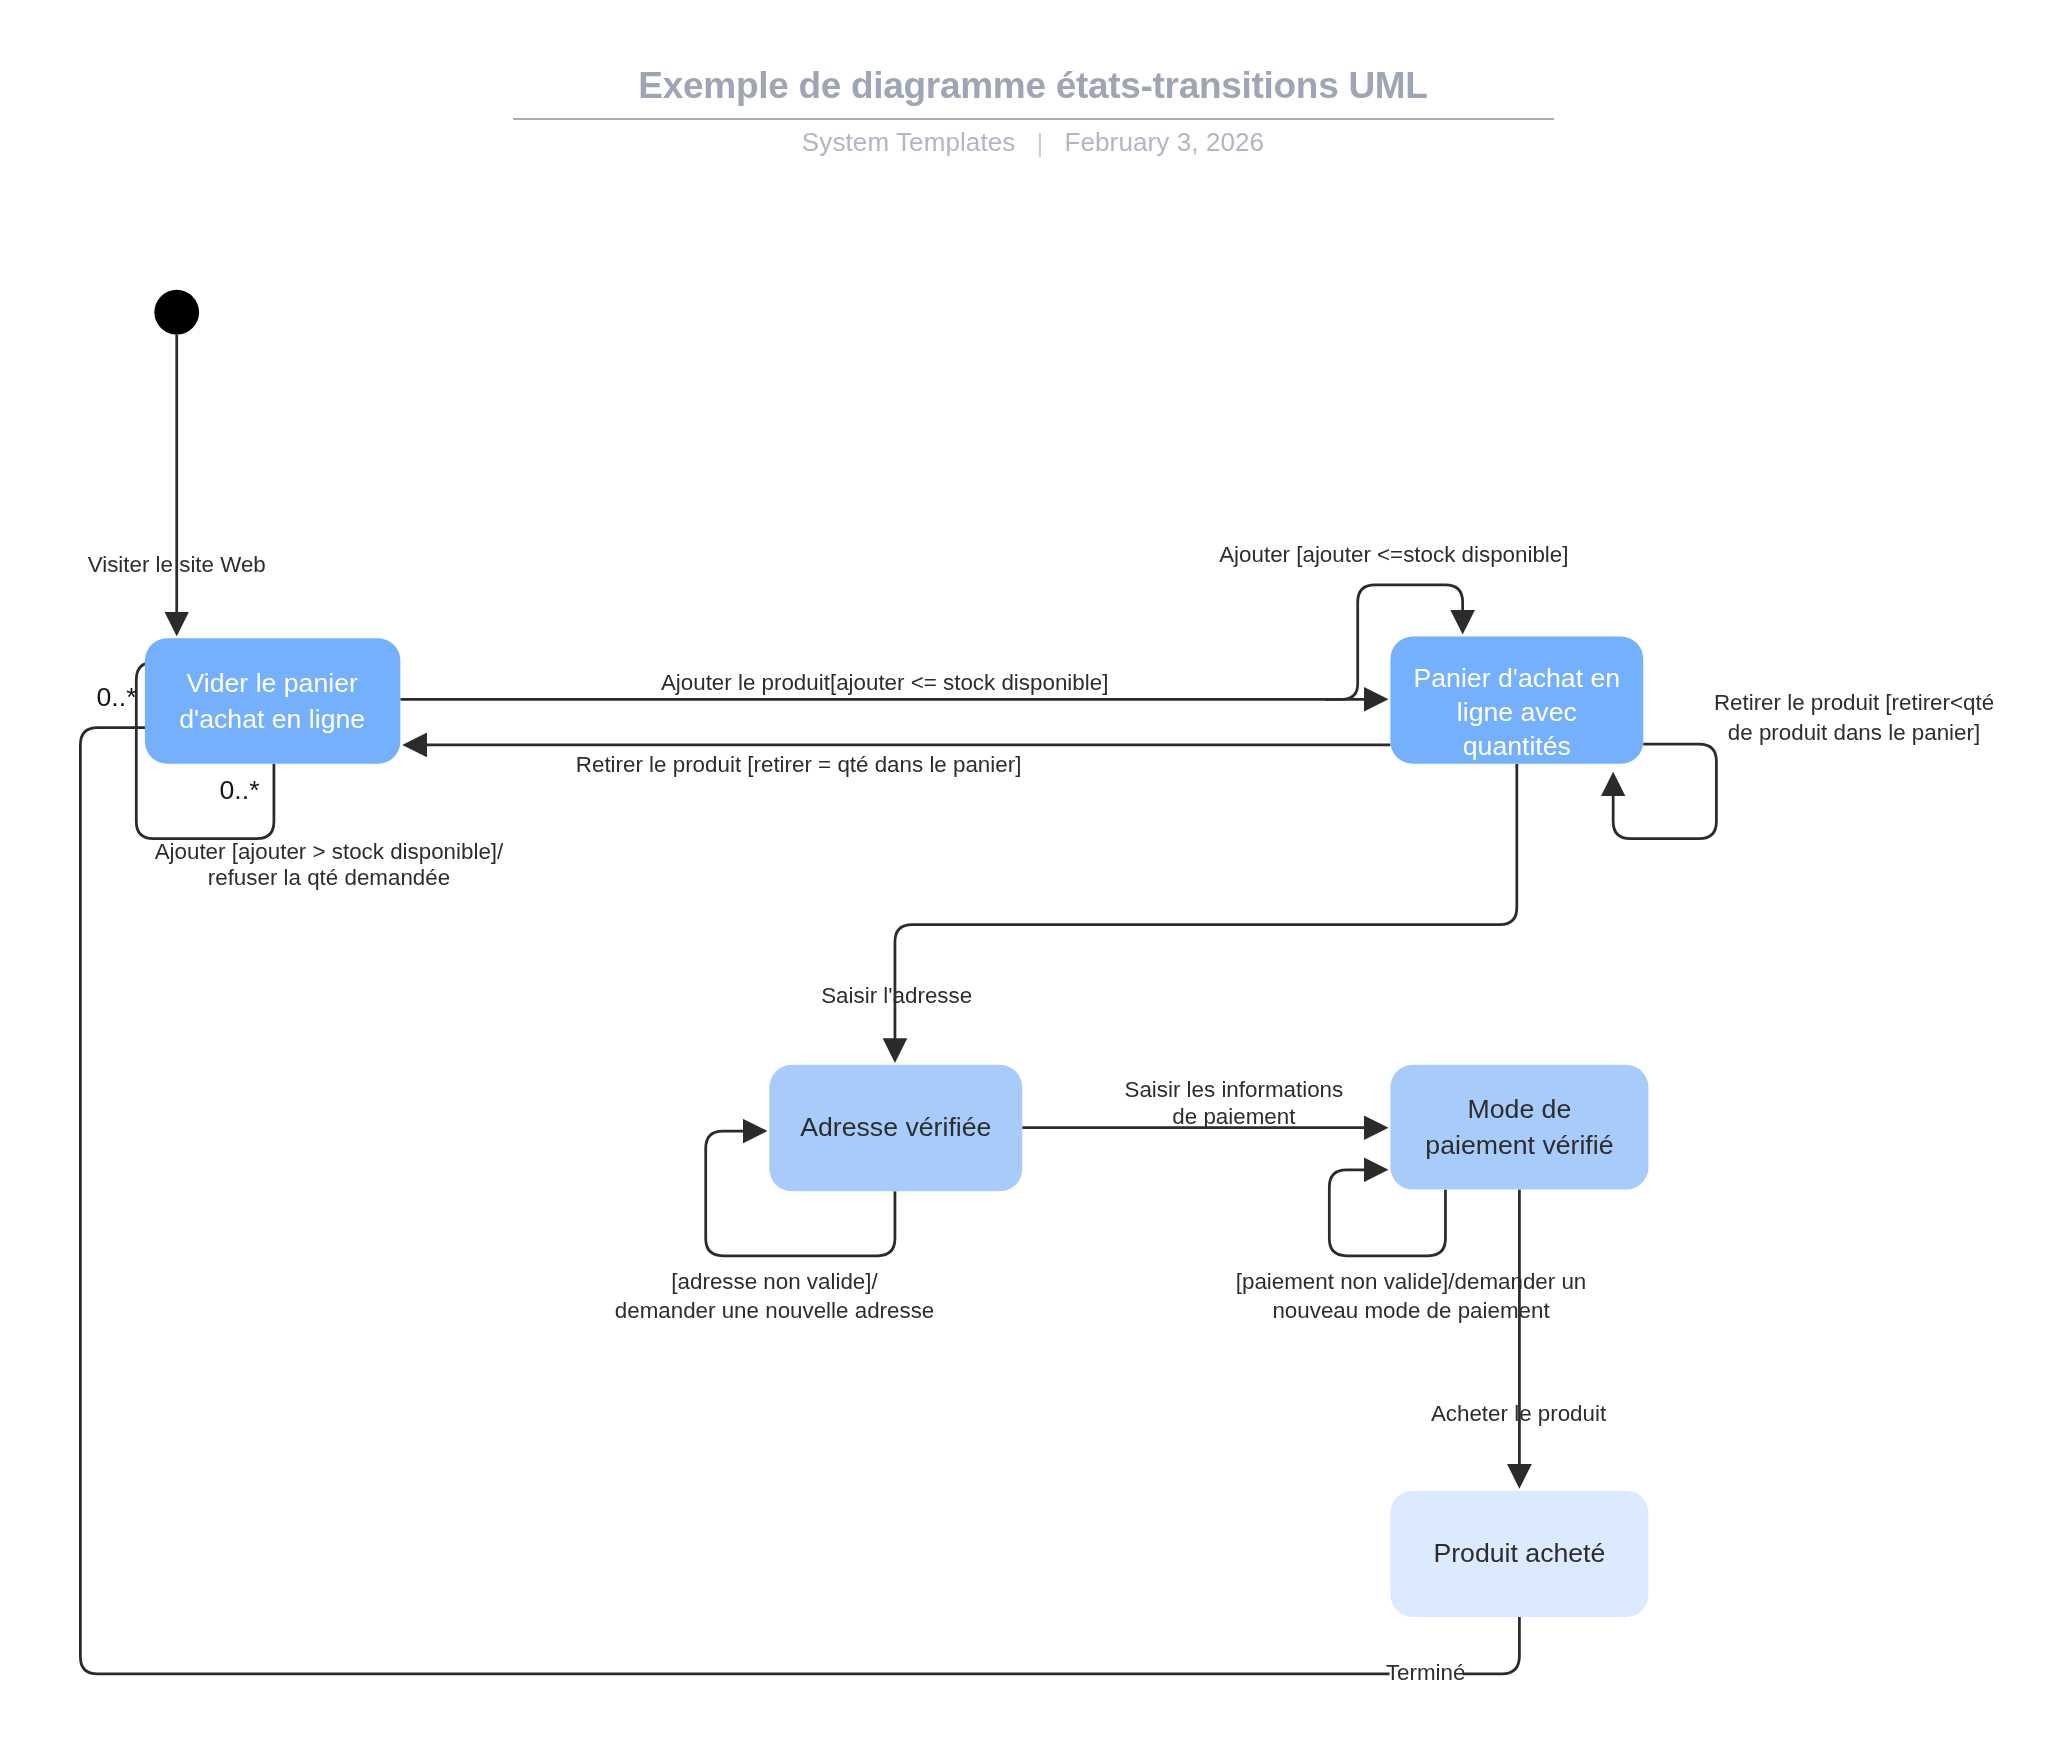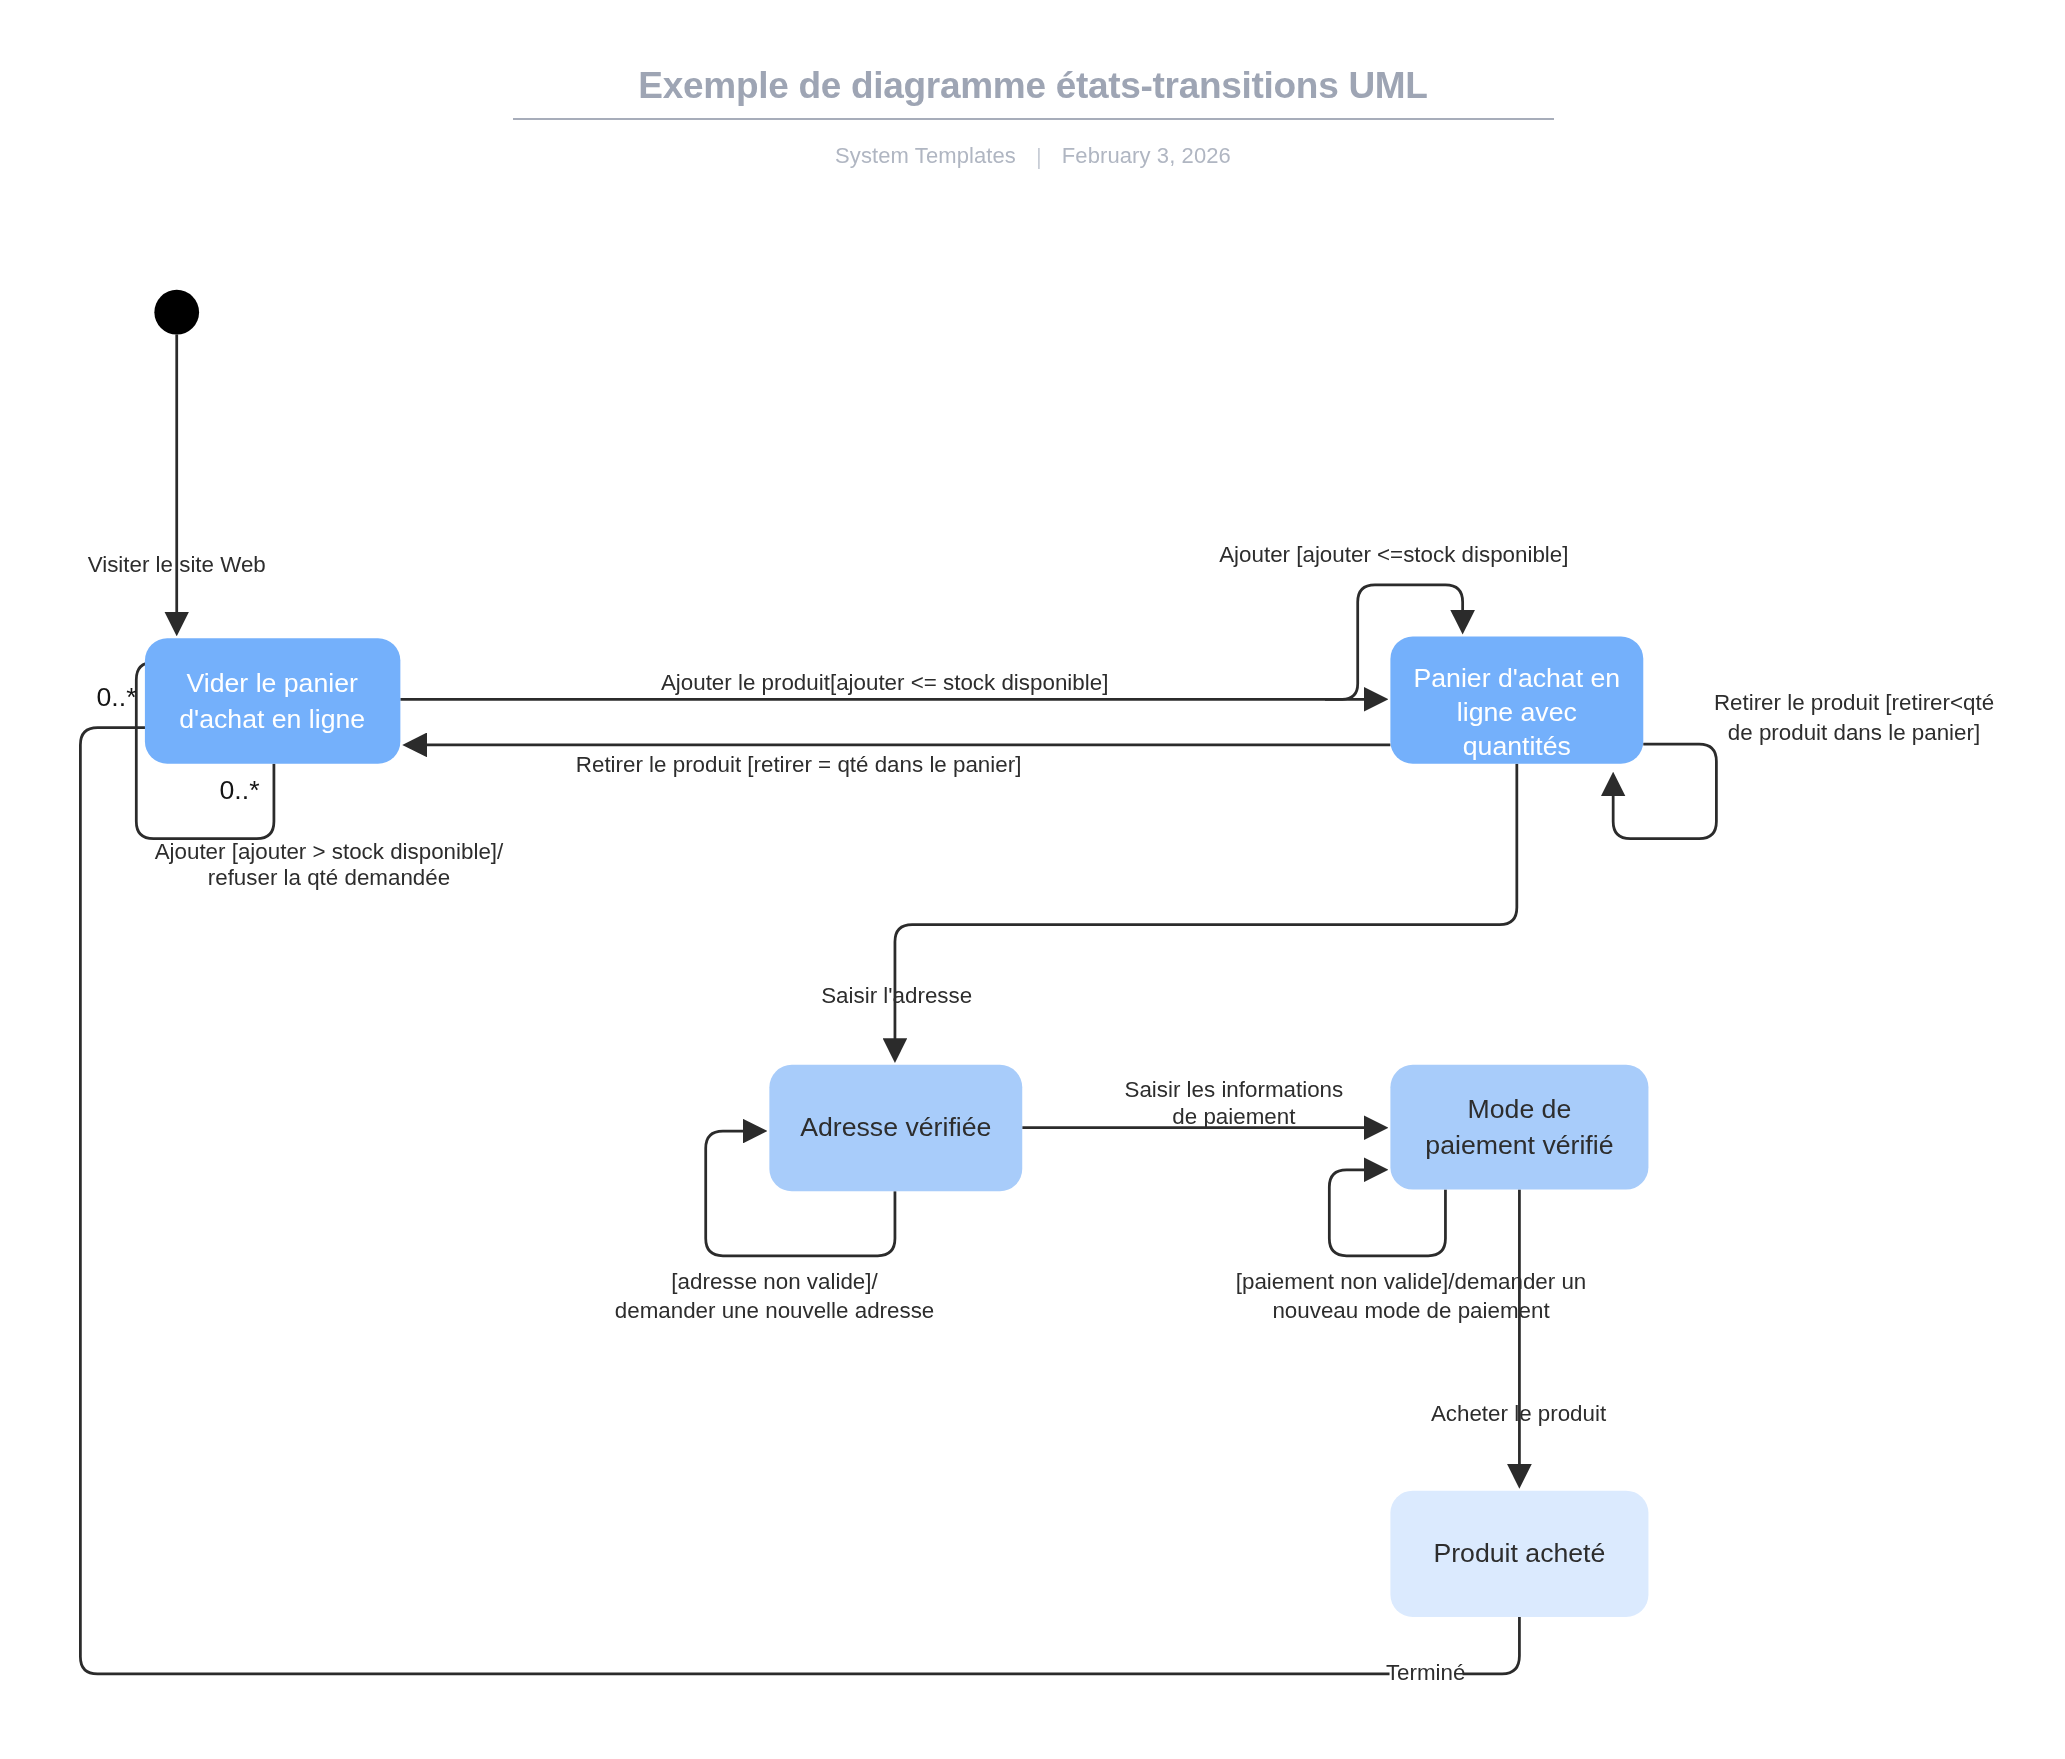--- a/index.html
+++ b/index.html
@@ -40,22 +40,22 @@
     margin: 0;
     display: inline-block;
   }
   .title-rule {
     width: 1041px;
     height: 2.6px;
     background: #a7adba;
     margin: 10.3px auto 0 auto;
   }
   .doc-subtitle {
-    margin-top: 23px;
-    font-size: 22px;
+    margin-top: 7px;
+    font-size: 26px;
     color: #b0b6c2;
     font-weight: normal;
     letter-spacing: 0.1px;
   }
   .subtitle-sep {
     display: inline-block;
     margin: 0 13.8px;
     color: #c8cdd6;
     transform: translateY(0.9px);
   }

